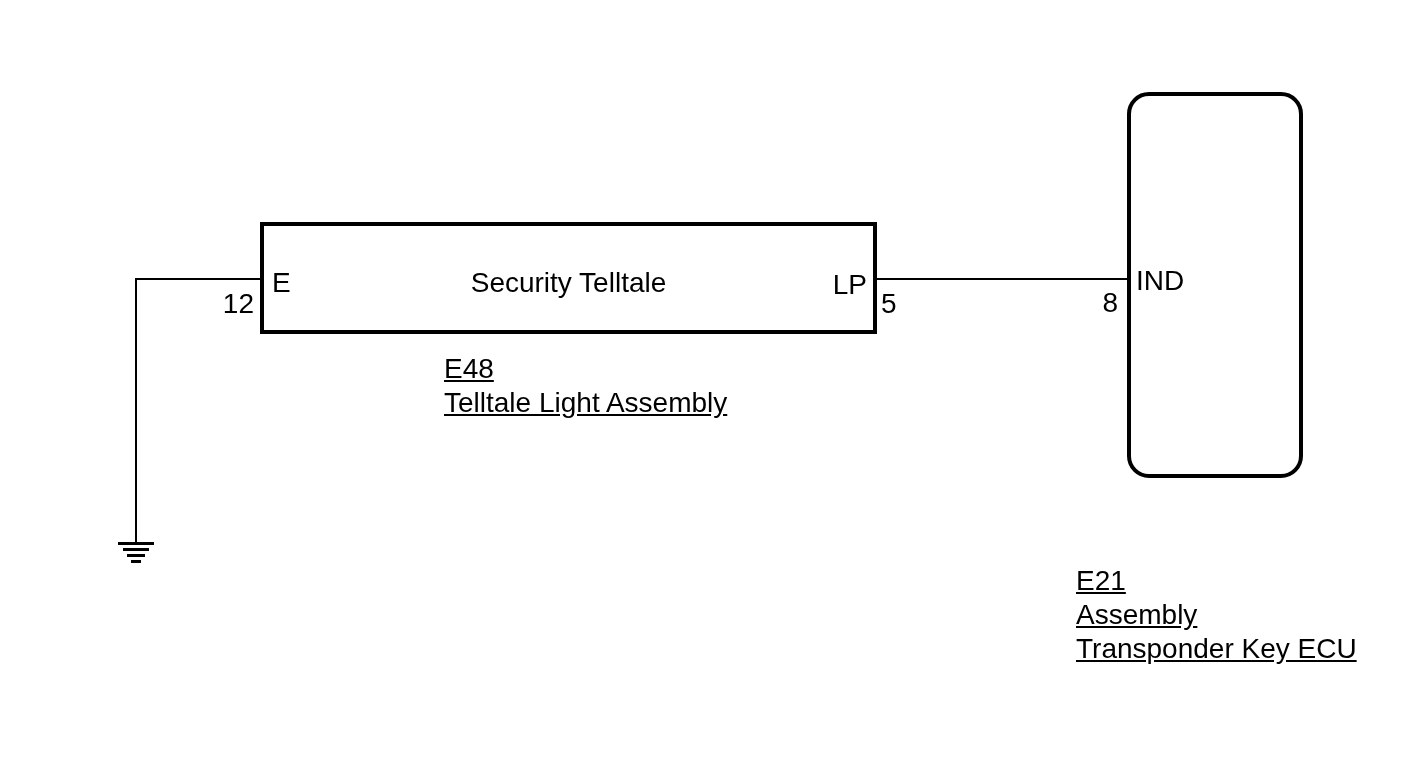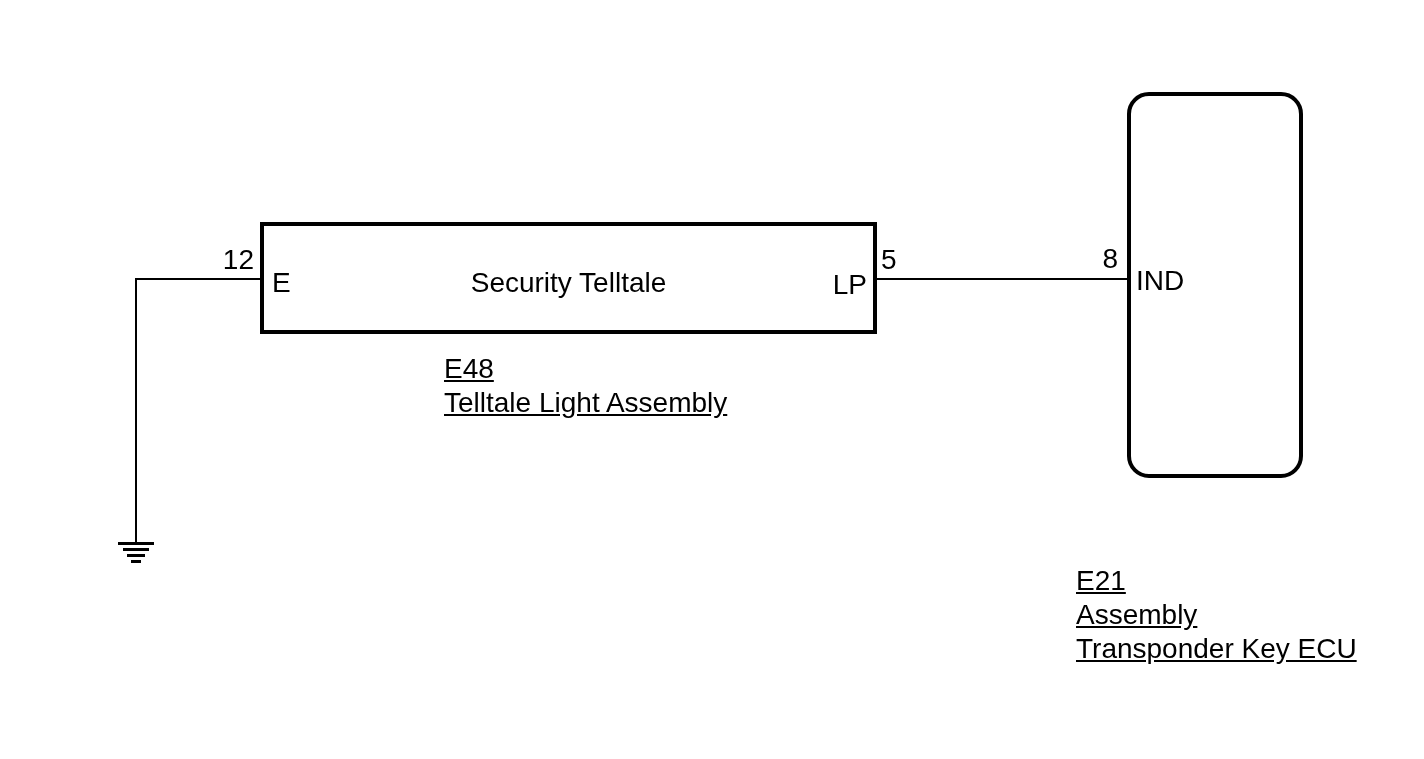--- a/index.html
+++ b/index.html
@@ -45,20 +45,21 @@
     position: absolute;
     font-size: 28px;
     line-height: 28px;
     white-space: nowrap;
   }
   .pin-number {
     position: absolute;
     font-size: 28px;
     line-height: 28px;
     white-space: nowrap;
+    margin-top: 44px;
   }
   .pin-number.right-align {
     text-align: right;
   }
   .caption {
     position: absolute;
     font-size: 28px;
     line-height: 34px;
     white-space: nowrap;
     text-decoration: underline;

